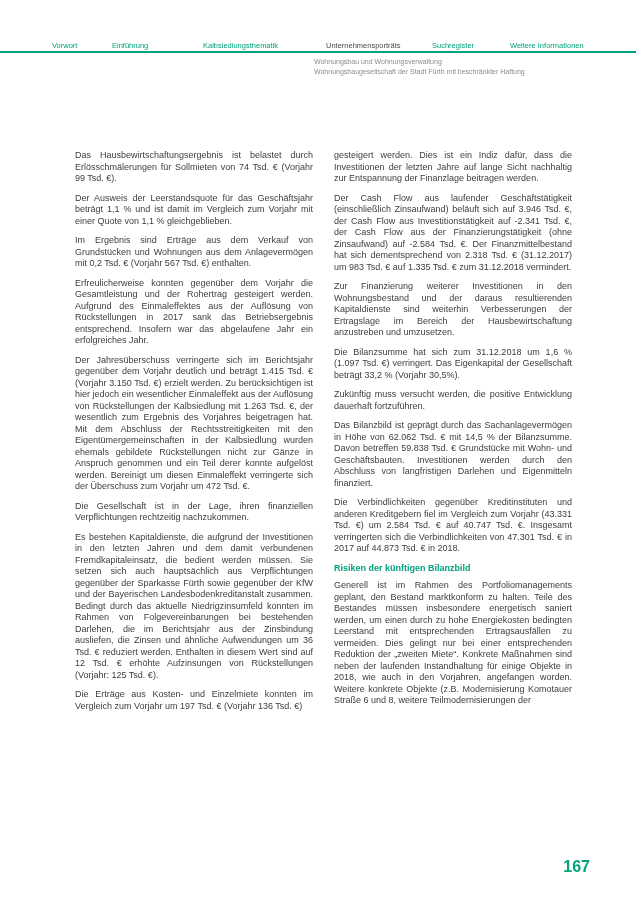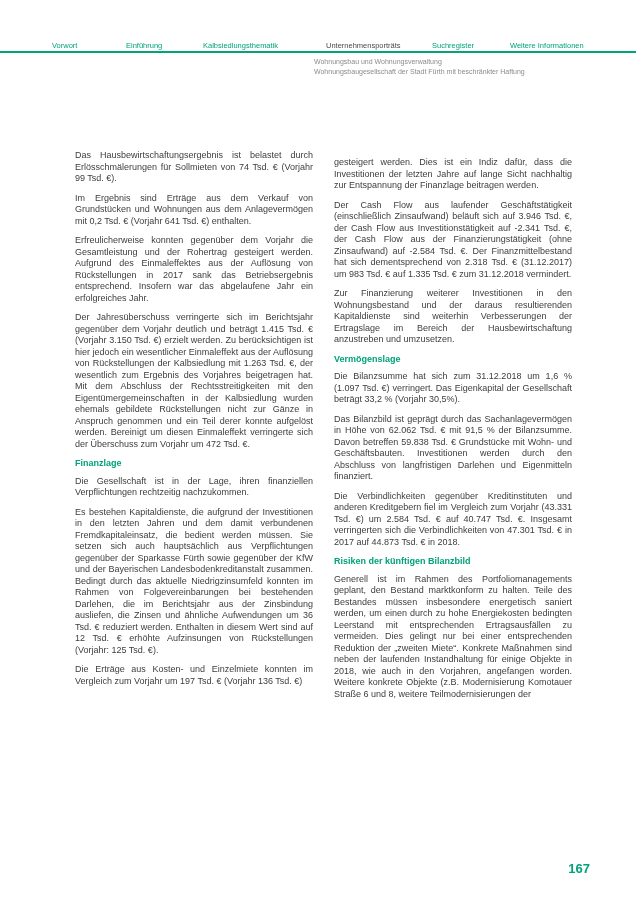--- a/index.html
+++ b/index.html
@@ -26,21 +26,21 @@
     font-size: 7.5px;
   }
   .nav-item {
     position: absolute;
     color: var(--accent);
     cursor: pointer;
     white-space: nowrap;
   }
   .nav-item.active { color: #4a4a4a; padding-left: 12px; }
   .nav-item.p0 { left: 52px; }
-  .nav-item.p1 { left: 126px; }
+  .nav-item.p1 { left: 112px; }
   .nav-item.p2 { left: 203px; }
   .nav-item.p3 { left: 314px; }
   .nav-item.p4 { left: 432px; }
   .nav-item.p5 { left: 510px; }
 
   .rule {
     position: absolute;
     top: 51px;
     left: 0;
     width: 636px;
@@ -62,35 +62,35 @@
     position: absolute;
     top: 150px;
     width: 238px;
     font-size: 9px;
     line-height: 11.5px;
     color: #3d3d3d;
     text-align: justify;
     hyphens: auto;
   }
   .col.left  { left: 75px;  }
-  .col.right { left: 334px; margin-top: 7px; }
+  .col.right { left: 334px; }
   .col p { margin: 0 0 8px 0; }
   .col h3 {
     margin: 3px 0 6px 0;
     font-size: 9px;
     font-weight: bold;
     color: var(--accent);
     text-align: left;
   }
 
   .pagenum {
     position: absolute;
     right: 46px;
     bottom: 24px;
-    font-size: 13px;
+    font-size: 16px;
     font-weight: bold;
     color: var(--accent);
   }
 </style>
 </head>
 <body>
 
 <div class="page">
 
   <div class="nav">
@@ -104,36 +104,36 @@
 
   <div class="rule"></div>
 
   <div class="subheader">
     <div>Wohnungsbau und Wohnungsverwaltung</div>
     <div>Wohnungsbaugesellschaft der Stadt Fürth mit beschränkter Haftung</div>
   </div>
 
   <div class="col left">
     <p>Das Hausbewirtschaftungsergebnis ist belastet durch Erlösschmälerungen für Sollmieten von 74 Tsd. € (Vorjahr 99 Tsd. €).</p>
-    <p>Im Ergebnis sind Erträge aus dem Verkauf von Grundstücken und Wohnungen aus dem Anlagevermögen mit 0,2 Tsd. € (Vorjahr 641 Tsd. €) enthalten.</p>
+    <p>Der Ausweis der Leerstandsquote für das Geschäftsjahr beträgt 1,1 % und ist damit im Vergleich zum Vorjahr mit einer Quote von 1,1 % gleichgeblieben.</p>
+    <p>Im Ergebnis sind Erträge aus dem Verkauf von Grundstücken und Wohnungen aus dem Anlagevermögen mit 0,2 Tsd. € (Vorjahr 567 Tsd. €) enthalten.</p>
     <p>Erfreulicherweise konnten gegenüber dem Vorjahr die Gesamtleistung und der Rohertrag gesteigert werden. Aufgrund des Einmaleffektes aus der Auflösung von Rückstellungen in 2017 sank das Betriebsergebnis entsprechend. Insofern war das abgelaufene Jahr ein erfolgreiches Jahr.</p>
     <p>Der Jahresüberschuss verringerte sich im Berichtsjahr gegenüber dem Vorjahr deutlich und beträgt 1.415 Tsd. € (Vorjahr 3.150 Tsd. €) erzielt werden. Zu berücksichtigen ist hier jedoch ein wesentlicher Einmaleffekt aus der Auflösung von Rückstellungen der Kalbsiedlung mit 1.263 Tsd. €, der wesentlich zum Ergebnis des Vorjahres beigetragen hat. Mit dem Abschluss der Rechtsstreitigkeiten mit den Eigentümergemeinschaften in der Kalbsiedlung wurden ehemals gebildete Rückstellungen nicht zur Gänze in Anspruch genommen und ein Teil derer konnte aufgelöst werden. Bereinigt um diesen Einmaleffekt verringerte sich der Überschuss zum Vorjahr um 472 Tsd. €.</p>
-    <h3>Finanzlage</h3>
     <p>Die Gesellschaft ist in der Lage, ihren finanziellen Verpflichtungen rechtzeitig nachzukommen.</p>
     <p>Es bestehen Kapitaldienste, die aufgrund der Investitionen in den letzten Jahren und dem damit verbundenen Fremdkapitaleinsatz, die bedient werden müssen. Sie setzen sich auch hauptsächlich aus Verpflichtungen gegenüber der Sparkasse Fürth sowie gegenüber der KfW und der Bayerischen Landesbodenkreditanstalt zusammen. Bedingt durch das aktuelle Niedrigzinsumfeld konnten im Rahmen von Folgevereinbarungen bei bestehenden Darlehen, die im Berichtsjahr aus der Zinsbindung ausliefen, die Zinsen und ähnliche Aufwendungen um 36 Tsd. € reduziert werden. Enthalten in diesem Wert sind auf 12 Tsd. € erhöhte Aufzinsungen von Rückstellungen (Vorjahr: 125 Tsd. €).</p>
     <p>Die Erträge aus Kosten- und Einzelmiete konnten im Vergleich zum Vorjahr um 197 Tsd. € (Vorjahr 136 Tsd. €)</p>
   </div>
 
   <div class="col right">
     <p>gesteigert werden. Dies ist ein Indiz dafür, dass die Investitionen der letzten Jahre auf lange Sicht nachhaltig zur Entspannung der Finanzlage beitragen werden.</p>
     <p>Der Cash Flow aus laufender Geschäftstätigkeit (einschließlich Zinsaufwand) beläuft sich auf 3.946 Tsd. €, der Cash Flow aus Investitionstätigkeit auf -2.341 Tsd. €, der Cash Flow aus der Finanzierungstätigkeit (ohne Zinsaufwand) auf -2.584 Tsd. €. Der Finanzmittelbestand hat sich dementsprechend von 2.318 Tsd. € (31.12.2017) um 983 Tsd. € auf 1.335 Tsd. € zum 31.12.2018 vermindert.</p>
     <p>Zur Finanzierung weiterer Investitionen in den Wohnungsbestand und der daraus resultierenden Kapitaldienste sind weiterhin Verbesserungen der Ertragslage im Bereich der Hausbewirtschaftung anzustreben und umzusetzen.</p>
-    <h3>Vermögenslage</h3>
     <p>Die Bilanzsumme hat sich zum 31.12.2018 um 1,6 % (1.097 Tsd. €) verringert. Das Eigenkapital der Gesellschaft beträgt 33,2 % (Vorjahr 30,5%).</p>
-    <p>Das Bilanzbild ist geprägt durch das Sachanlagevermögen in Höhe von 62.062 Tsd. € mit 91,5 % der Bilanzsumme. Davon betreffen 59.838 Tsd. € Grundstücke mit Wohn- und Geschäftsbauten. Investitionen werden durch den Abschluss von langfristigen Darlehen und Eigenmitteln finanziert.</p>
+    <p>Zukünftig muss versucht werden, die positive Entwicklung dauerhaft fortzuführen.</p>
+    <p>Das Bilanzbild ist geprägt durch das Sachanlagevermögen in Höhe von 62.062 Tsd. € mit 14,5 % der Bilanzsumme. Davon betreffen 59.838 Tsd. € Grundstücke mit Wohn- und Geschäftsbauten. Investitionen werden durch den Abschluss von langfristigen Darlehen und Eigenmitteln finanziert.</p>
     <p>Die Verbindlichkeiten gegenüber Kreditinstituten und anderen Kreditgebern fiel im Vergleich zum Vorjahr (43.331 Tsd. €) um 2.584 Tsd. € auf 40.747 Tsd. €. Insgesamt verringerten sich die Verbindlichkeiten von 47.301 Tsd. € in 2017 auf 44.873 Tsd. € in 2018.</p>
     <h3>Risiken der künftigen Bilanzbild</h3>
     <p>Generell ist im Rahmen des Portfoliomanagements geplant, den Bestand marktkonform zu halten. Teile des Bestandes müssen insbesondere energetisch saniert werden, um einen durch zu hohe Energiekosten bedingten Leerstand mit entsprechenden Ertragsausfällen zu vermeiden. Dies gelingt nur bei einer entsprechenden Reduktion der „zweiten Miete“. Konkrete Maßnahmen sind neben der laufenden Instandhaltung für einige Objekte in 2018, wie auch in den Vorjahren, angefangen worden. Weitere konkrete Objekte (z.B. Modernisierung Komotauer Straße 6 und 8, weitere Teilmodernisierungen der</p>
   </div>
 
   <div class="pagenum">167</div>
 
 </div>
 
 </body></html>

